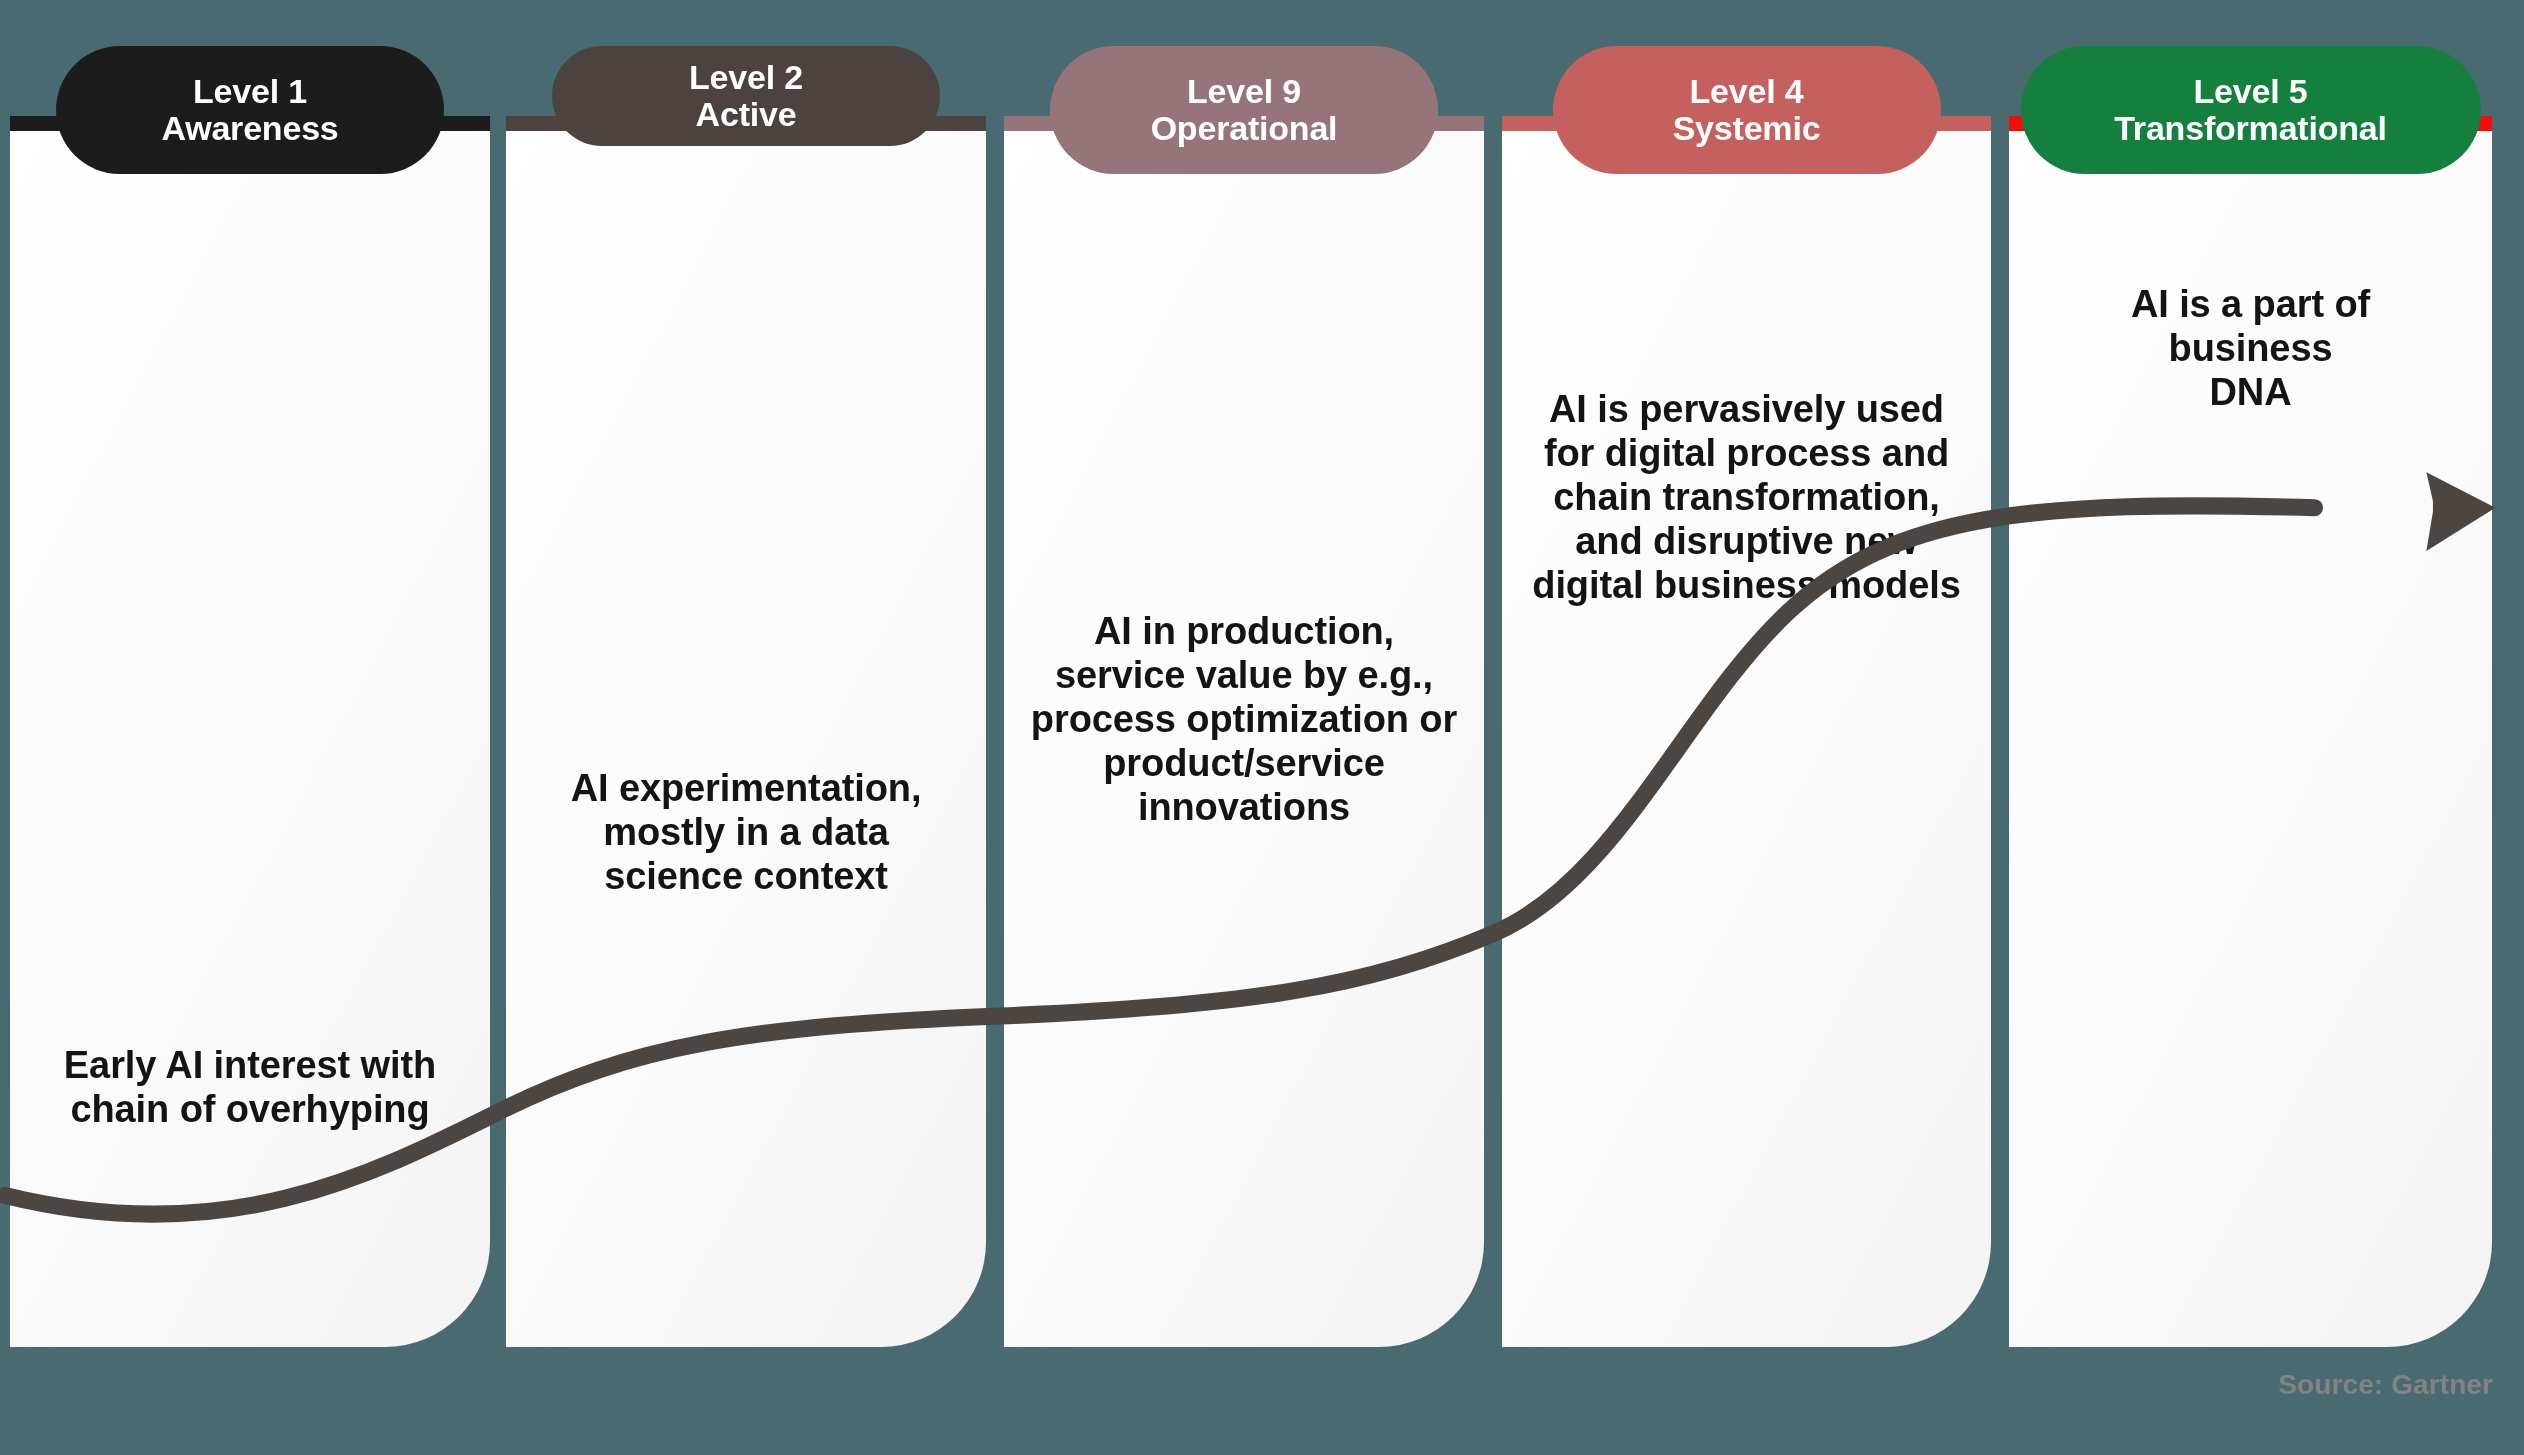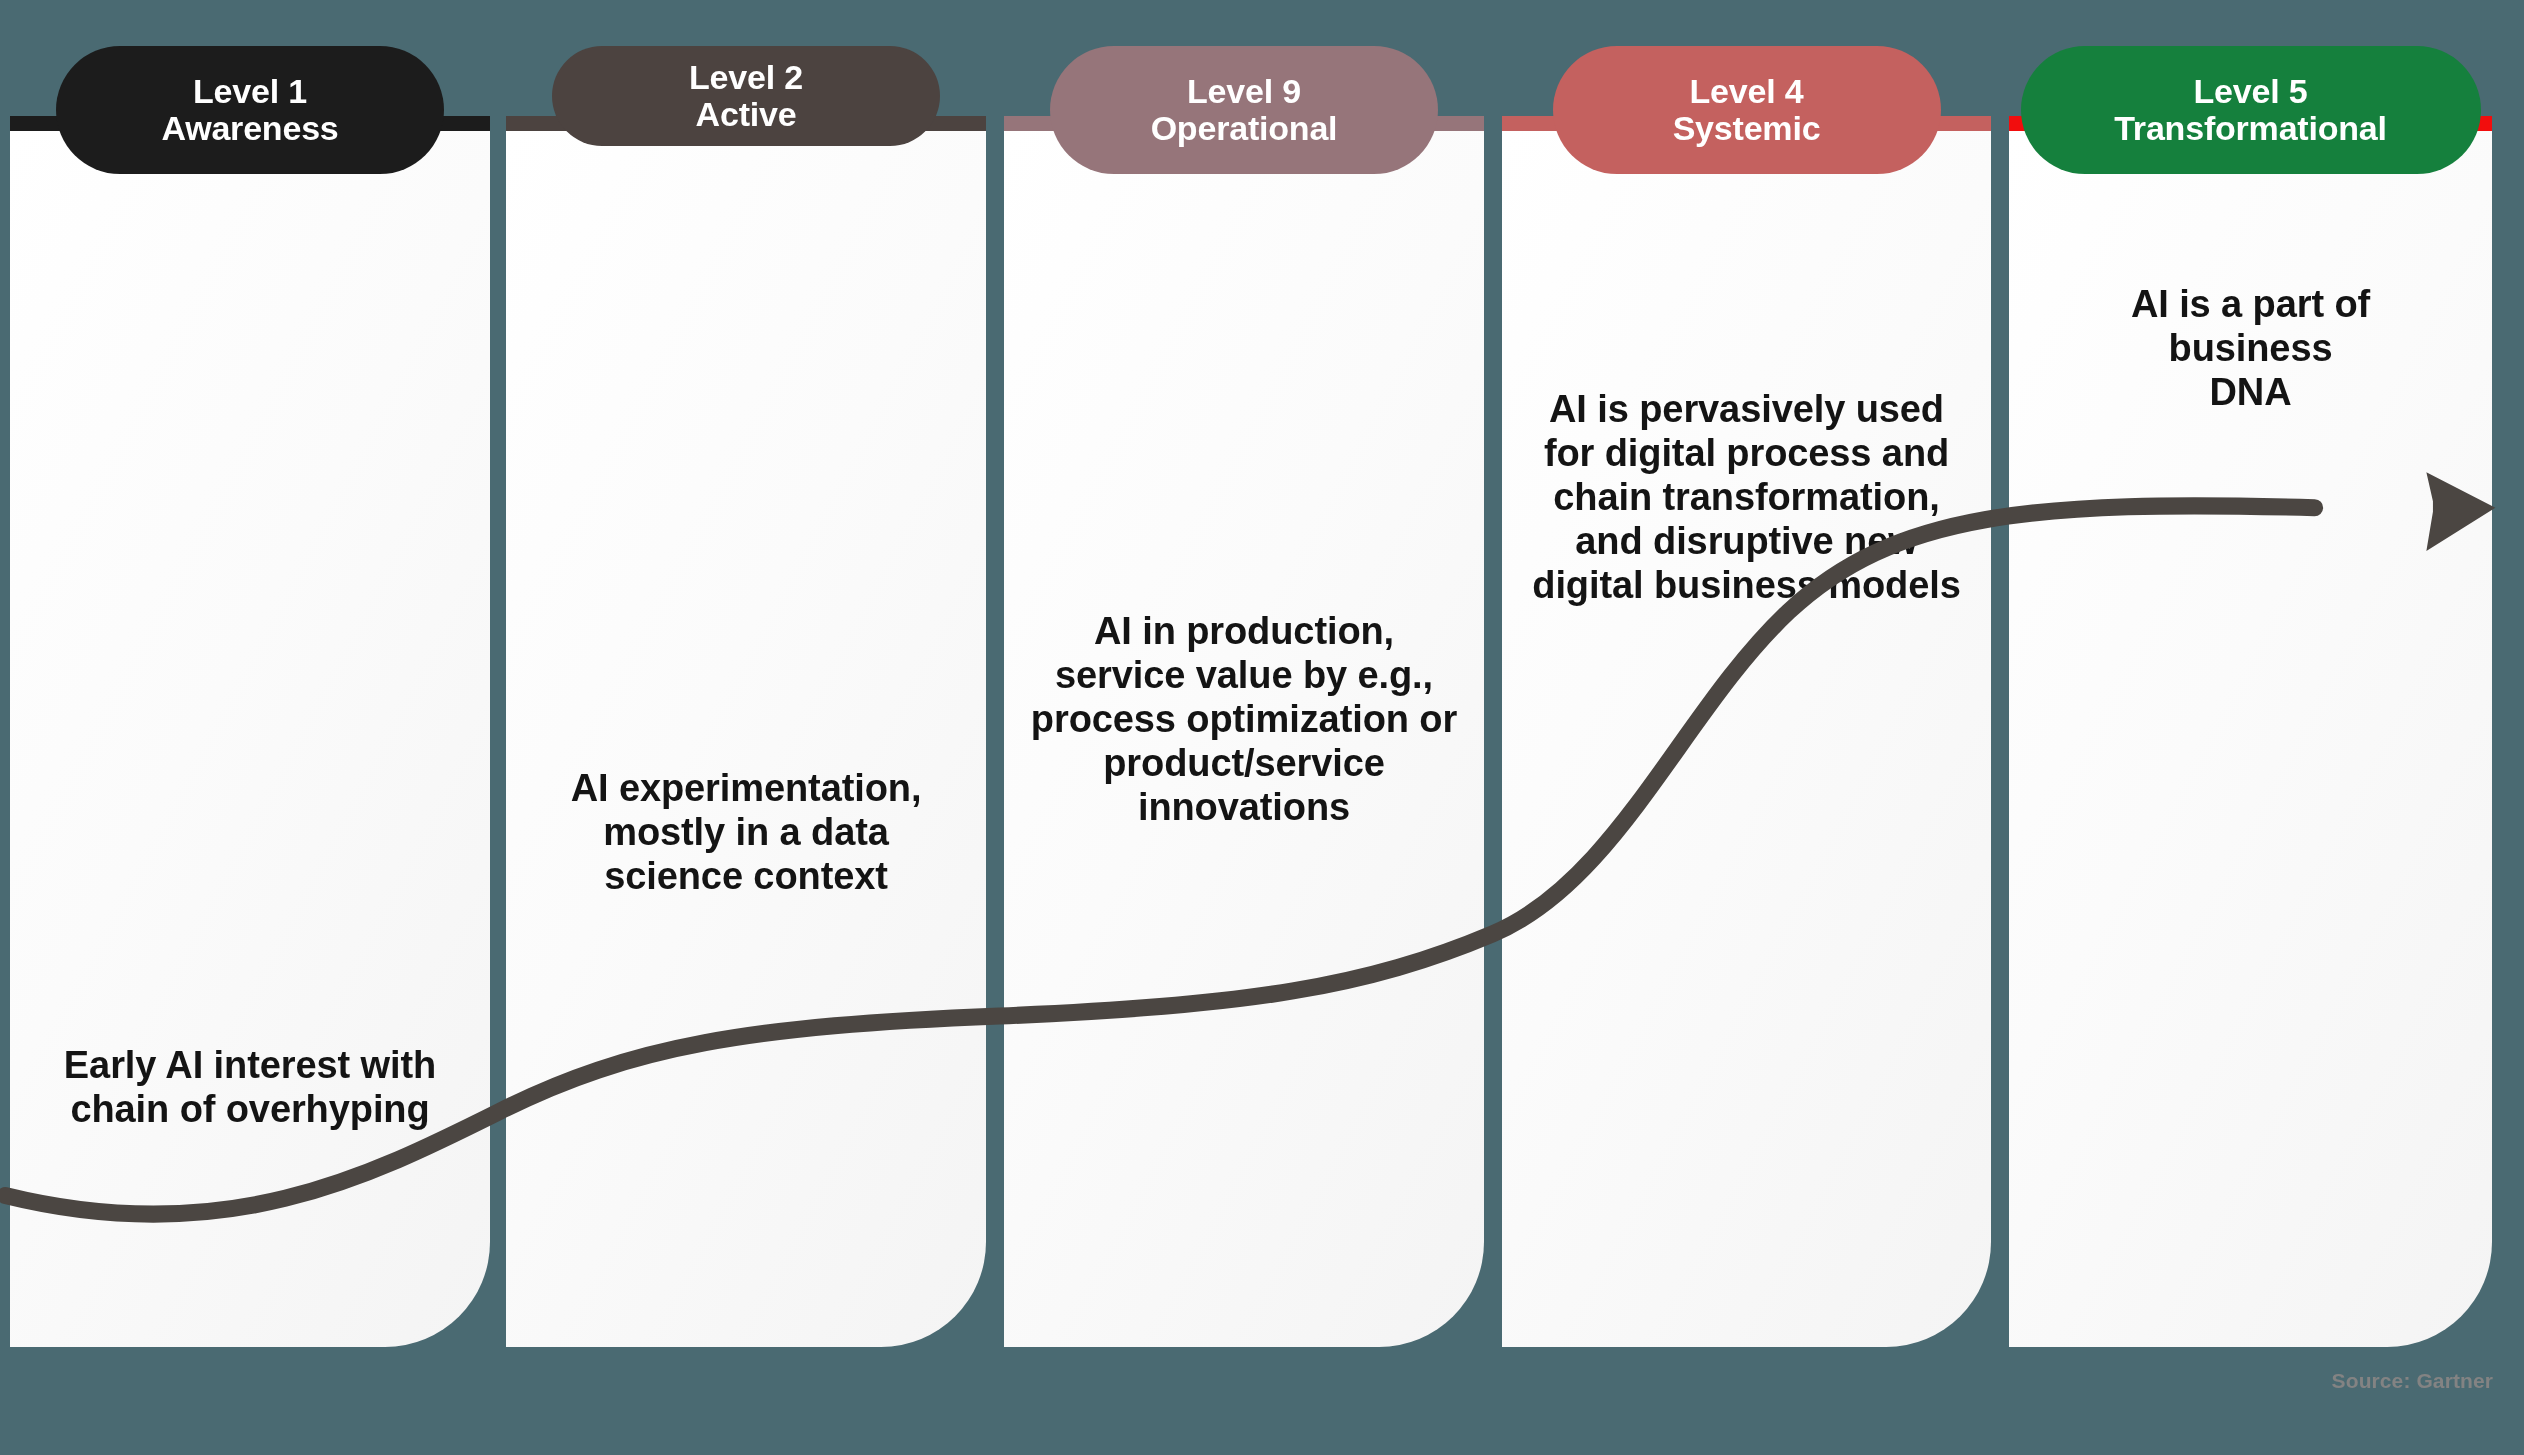--- a/index.html
+++ b/index.html
@@ -99,21 +99,21 @@
     pointer-events: none;
   }
 
   
   #source {
     position: absolute;
     right: 32px;
     top: 1369px;
     color: #838383;
     font-weight: bold;
-    font-size: 21px;
+    font-size: 28px;
     letter-spacing: 0.1px;
     z-index: 7;
     white-space: nowrap;
   }
 </style>
 </head>
 <body>
 
 <div id="stage">
 

